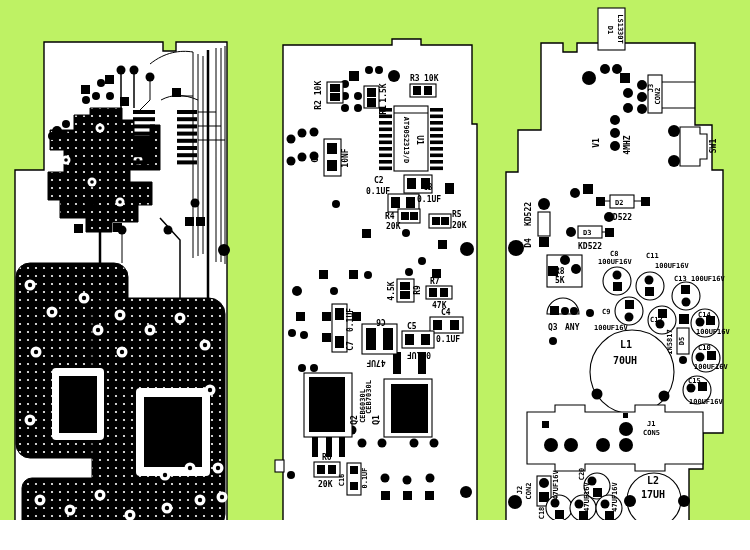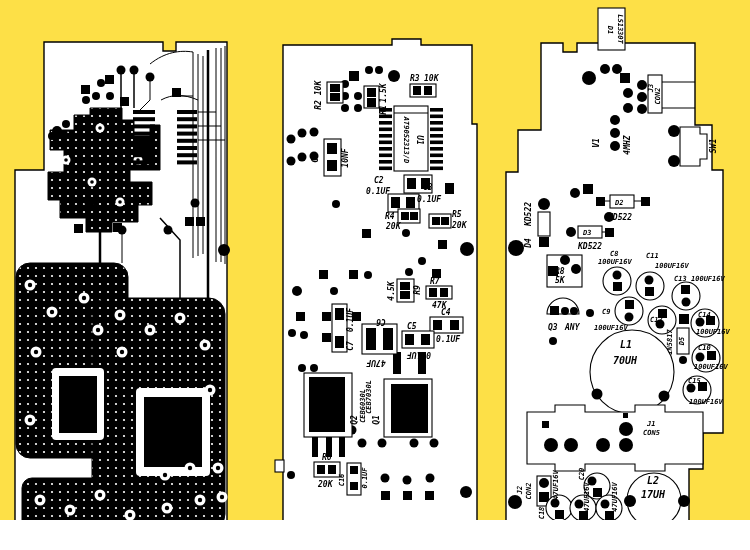--- a/index.html
+++ b/index.html
@@ -1,16 +1,16 @@
 <!DOCTYPE html>
 <html><head>
 <meta charset="utf-8">
 <style>
   html,body{margin:0;padding:0;background:#fff;}
-  .stage{position:relative;width:750px;height:520px;background:#fde047;overflow:hidden;font-style:italic;}
+  .stage{position:relative;width:750px;height:520px;background:#bef264;overflow:hidden;}
   svg{position:absolute;left:0;top:0;}
   text{font-family:"DejaVu Sans Mono",monospace;font-weight:bold;fill:#000;}
   .lbl{font-size:8px;}
   .s{font-size:7px;}
   .lg{font-size:10px;}
   .outline{fill:#fff;stroke:#000;stroke-width:1.4;}
   .box{fill:#fff;stroke:#000;stroke-width:1.1;}
   .pad{fill:#000;}
   .pour{fill:url(#dots);stroke:#000;stroke-width:1;}
   .trace{stroke:#000;fill:none;}

